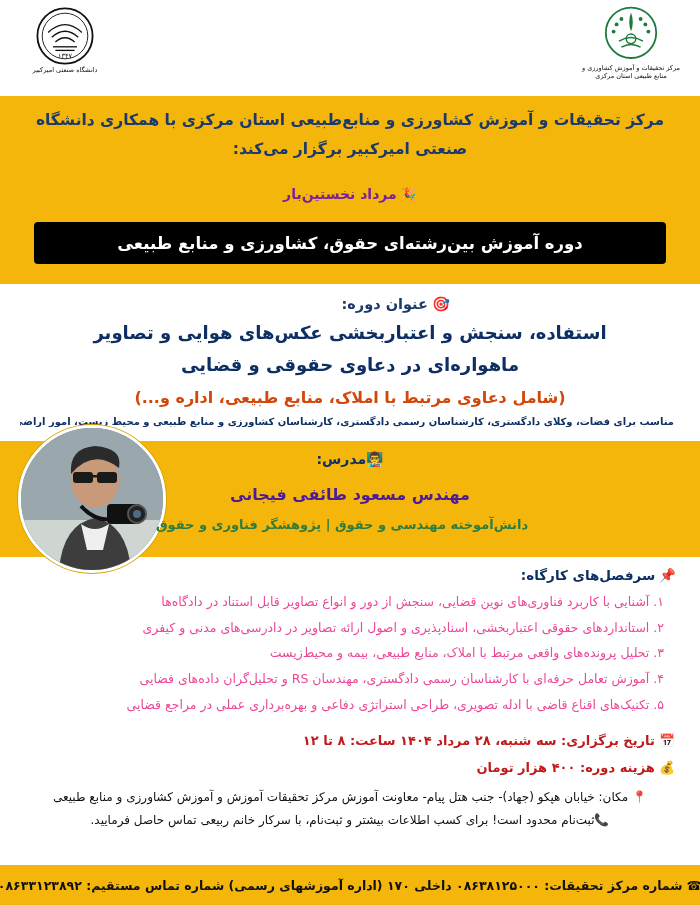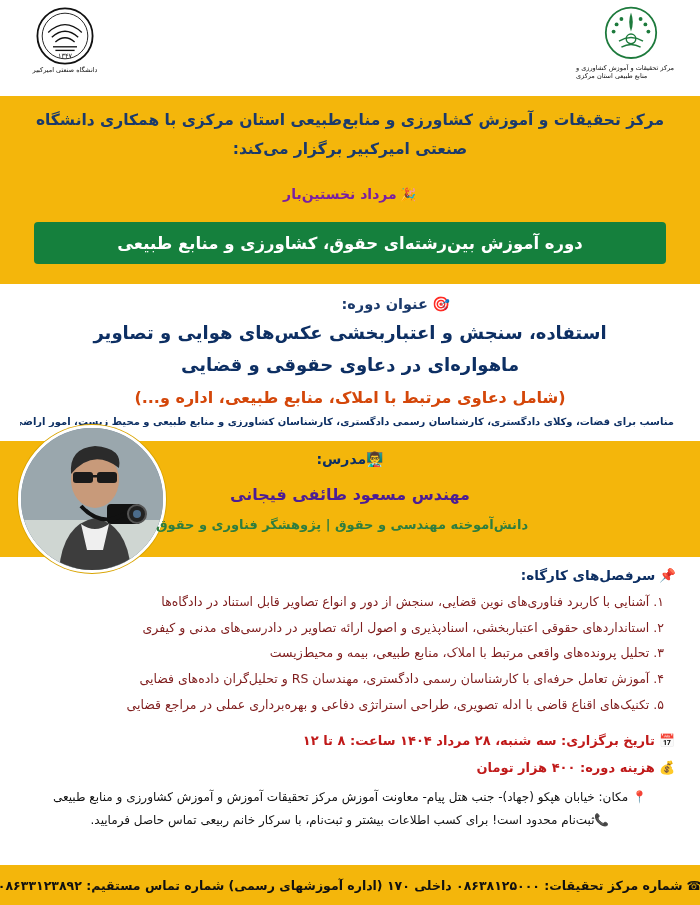--- a/index.html
+++ b/index.html
@@ -42,21 +42,21 @@
     width: 110px;
     height: 86px;
     text-align: center;
   }
   .logo-right {
     position: absolute;
     top: 4px;
     right: 14px;
     width: 110px;
     height: 88px;
-    text-align: left;
+    text-align: center;
   }
   .logo-caption {
     font-size: 6.5px;
     color: #111;
     line-height: 1.2;
     margin-top: 1px;
   }
   .crest {
     width: 60px;
     height: 60px;
@@ -91,21 +91,21 @@
     font-size: 13px;
     margin-left: 4px;
   }
 
   .course-title-bar {
     position: absolute;
     top: 222px;
     right: 34px;
     left: 34px;
     height: 42px;
-    background: #15803d;
+    background: #000000;
     border-radius: 4px;
     color: #ffffff;
     font-size: 16.5px;
     font-weight: bold;
     display: flex;
     align-items: center;
     justify-content: center;
   }
 
   
@@ -221,21 +221,21 @@
   }
   .section-heading .emoji { margin-left: 4px; }
 
   ul.syllabus {
     list-style: none;
     margin: 0;
     padding: 0 12px 0 0;
   }
   ul.syllabus li {
     font-size: 12.5px;
-    color: #7f1d1d;
+    color: #ec4899;
     line-height: 2.05;
     text-align: right;
     white-space: nowrap;
   }
 
   .info-rows {
     margin-top: 10px;
     direction: rtl;
   }
   .info-row {

